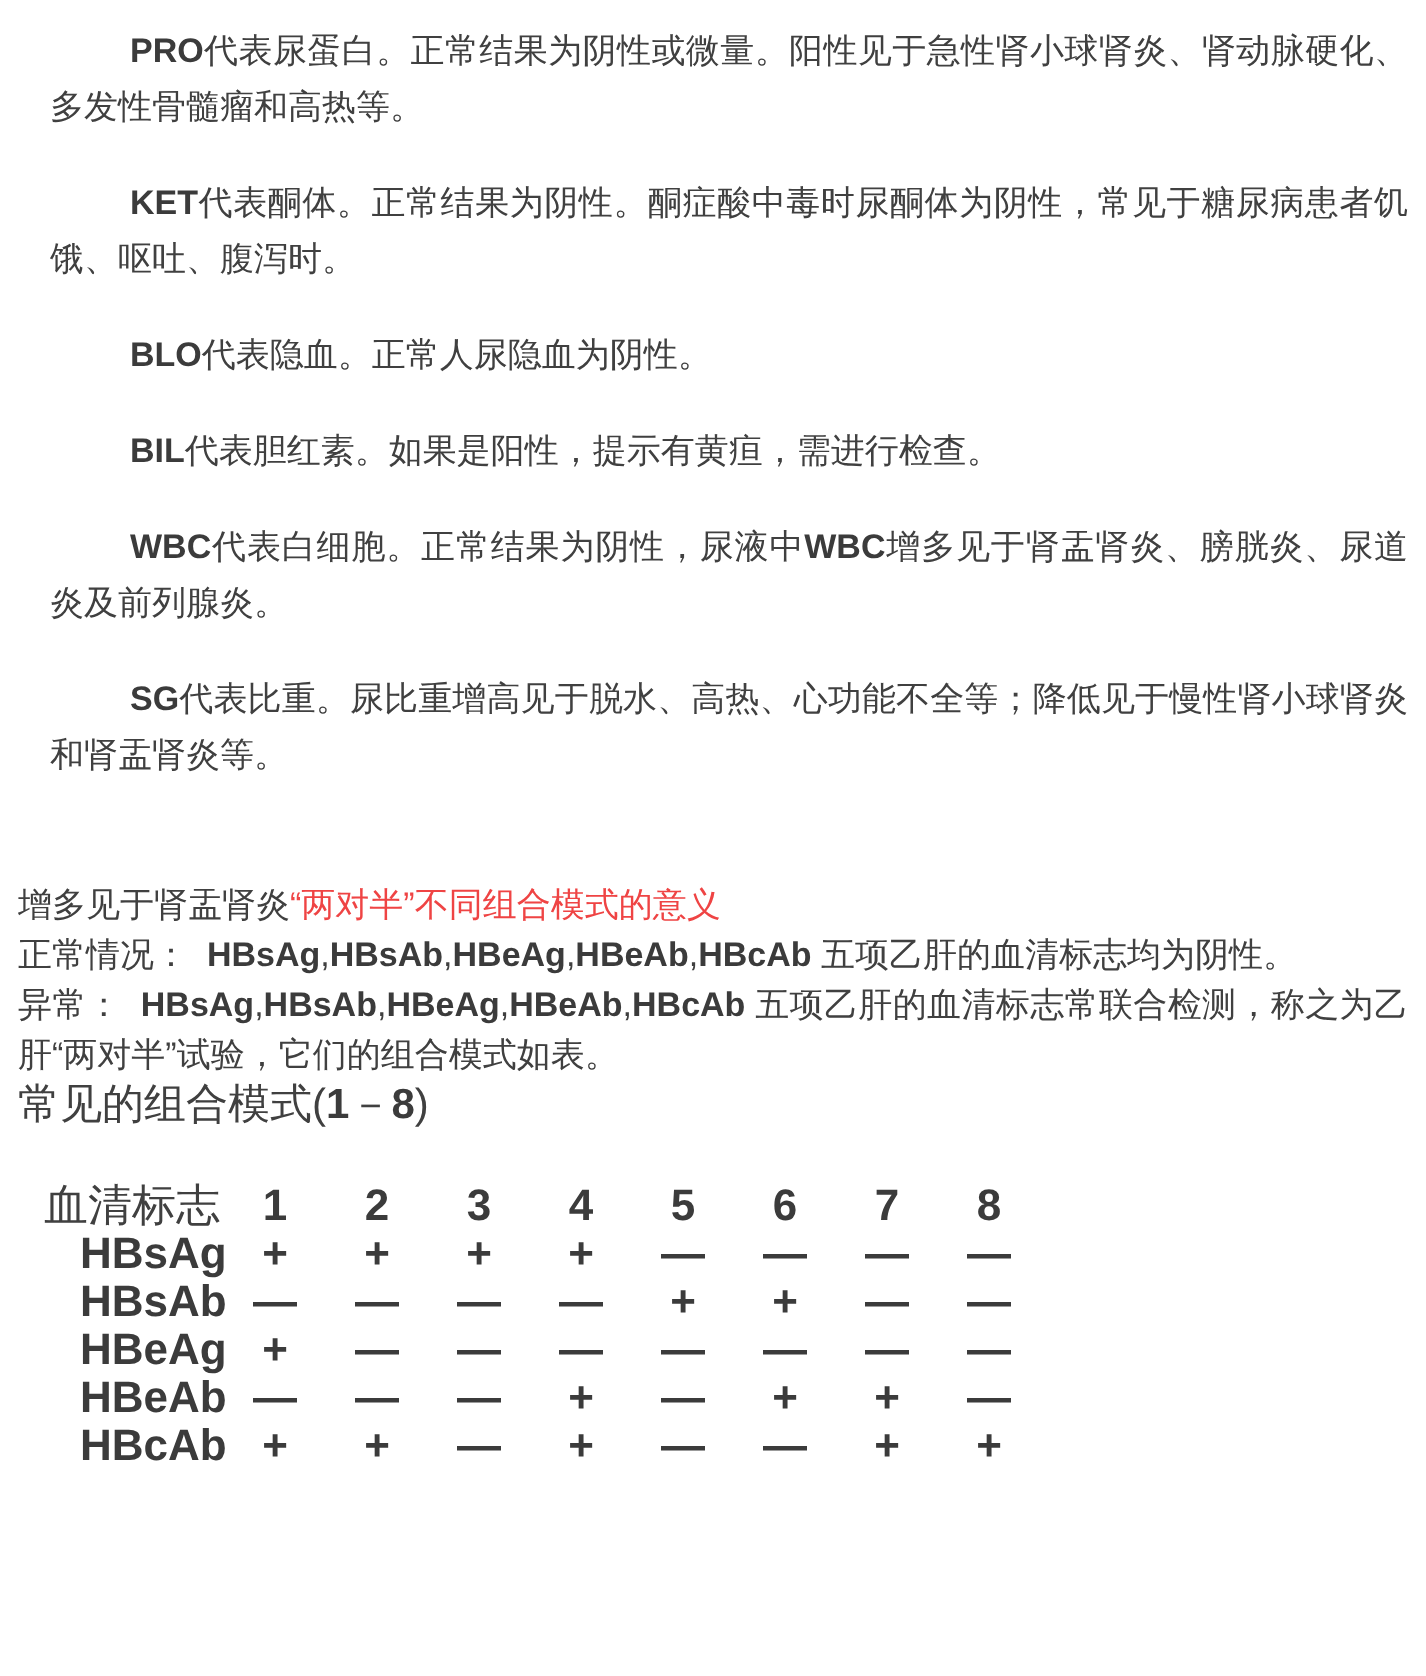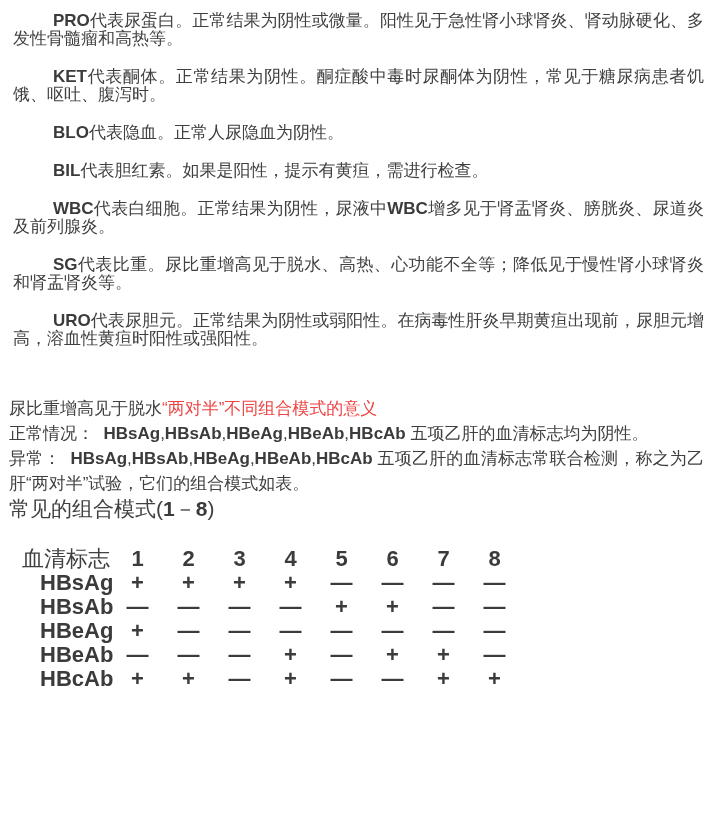--- a/index.html
+++ b/index.html
@@ -13,22 +13,22 @@
     overflow: hidden;
     font-family: "Liberation Sans", "DejaVu Sans", sans-serif;
     color: #404040;
   }
   .doc {
     padding: 12px 9px 0 9px;
   }
   
   .para {
     font-size: 17px;
-    line-height: 18px;
-    margin: 0 0 20px 4px;
+    line-height: 28px;
+    margin: 0 0 20px 16px;
     text-indent: 40px;
     text-align: justify;
     white-space: pre-wrap;
   }
   .para b, .hline b, .modes-label b { font-weight: bold; color: #3b3b3b; }
 
   
   .hbv {
     margin-top: 48px;
   }
@@ -84,24 +84,23 @@
 <body>
 
 <div class="doc">
 
   <p class="para latinize"><b>PRO</b>代表尿蛋白。正常结果为阴性或微量。阳性见于急性肾小球肾炎、肾动脉硬化、多发性骨髓瘤和高热等。</p>
   <p class="para latinize"><b>KET</b>代表酮体。正常结果为阴性。酮症酸中毒时尿酮体为阴性，常见于糖尿病患者饥饿、呕吐、腹泻时。</p>
   <p class="para latinize"><b>BLO</b>代表隐血。正常人尿隐血为阴性。</p>
   <p class="para latinize"><b>BIL</b>代表胆红素。如果是阳性，提示有黄疸，需进行检查。</p>
   <p class="para latinize"><b>WBC</b>代表白细胞。正常结果为阴性，尿液中<b>WBC</b>增多见于肾盂肾炎、膀胱炎、尿道炎及前列腺炎。</p>
   <p class="para latinize"><b>SG</b>代表比重。尿比重增高见于脱水、高热、心功能不全等；降低见于慢性肾小球肾炎和肾盂肾炎等。</p>
-  <p class="para latinize"><b>URO</b>代表尿胆元。正常结果为阴性或弱阳性。在病毒性肝炎早期黄疸出现前，尿胆元增高，溶血性黄疸时阳性或强阳性。</p>
 
   <div class="hbv">
-    <div class="hline"><span>尿比重增高见于脱水</span><span class="heading-emphasis">“两对半”不同组合模式的意义</span></div>
+    <div class="hline"><span>增多见于肾盂肾炎</span><span class="heading-emphasis">“两对半”不同组合模式的意义</span></div>
     <div class="hline latinize">正常情况：  <b>HBsAg</b>,<b>HBsAb</b>,<b>HBeAg</b>,<b>HBeAb</b>,<b>HBcAb</b> 五项乙肝的血清标志均为阴性。</div>
     <div class="hline latinize">异常：  <b>HBsAg</b>,<b>HBsAb</b>,<b>HBeAg</b>,<b>HBeAb</b>,<b>HBcAb</b> 五项乙肝的血清标志常联合检测，称之为乙肝“两对半”试验，它们的组合模式如表。</div>
     <div class="modes-label common latinize">常见的组合模式(<b>1</b>－<b>8</b>)</div>
 
     <div class="tbl">
       <div class="trow headerrow">
         <div class="tlabel">血清标志</div>
         <div class="tcell">1</div>
         <div class="tcell">2</div>
         <div class="tcell">3</div>

